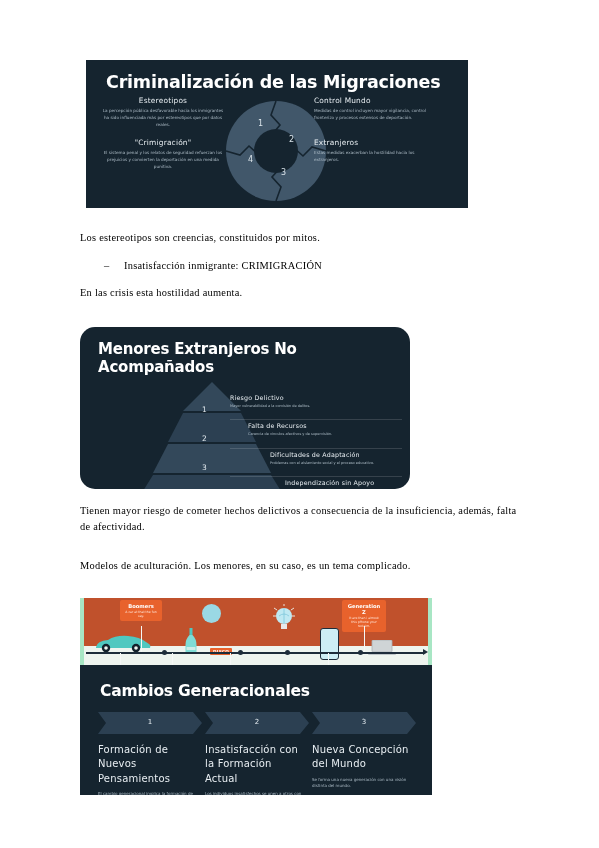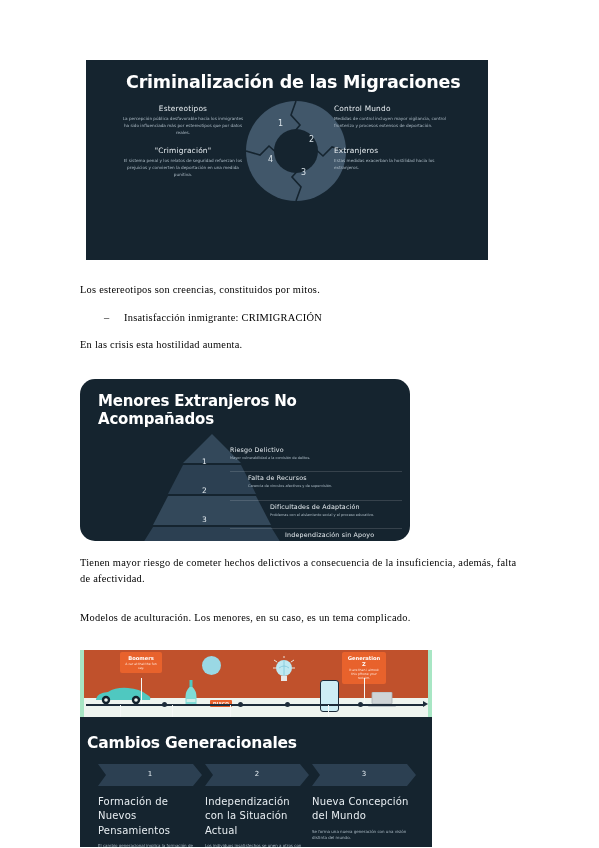--- a/index.html
+++ b/index.html
@@ -26,36 +26,35 @@
   }
   .info-title{
     color:#ffffff;
     font-family:"DejaVu Sans", sans-serif;
     font-weight:bold;
     letter-spacing:-0.2px;
   }
 
   
   #ig1{
-    width:382px;height:200px;
+    width:382px;height:148px;
     margin-left:6px;
-    padding-left:20px;
   }
   #ig1 .info-title{
     font-size:17.5px;
     padding:12px 0 0 20px;
   }
   .ig1-body{
     position:relative;
     height:118px;
   }
   .col-left,.col-right{
     position:absolute;
     width:122px;
-    top:12px;
+    top:4px;
   }
   .col-left{left:16px;text-align:center;}
   .col-right{left:228px;text-align:left;}
   .blk-head{
     color:#e8eef2;
     font-family:"DejaVu Sans", sans-serif;
     font-size:7.4px;
     letter-spacing:.2px;
     margin-bottom:3px;
   }
@@ -216,21 +215,21 @@
   .bottle{position:absolute;left:104px;top:30px;width:14px;height:26px;}
   .bulb{position:absolute;left:193px;top:6px;width:22px;height:28px;}
   .phone{
     position:absolute;left:240px;top:30px;width:17px;height:30px;
     background:#cdeef5;border:1.6px solid #1d2c3a;border-radius:3px;
   }
   .laptop{position:absolute;left:288px;top:42px;width:28px;height:16px;}
 
   #ig3 .info-title{
     font-size:15.5px;
-    padding:17px 0 0 7px;
+    padding:17px 0 0 20px;
   }
   .steps{
     position:relative;
     margin:12px 0 0 18px;
     width:316px;height:22px;
   }
   .chev{
     position:absolute;top:0;height:22px;width:104px;
   }
   .chev svg{display:block;}
@@ -452,21 +451,21 @@
         <span>3</span>
       </div>
     </div>
 
     <div class="cols3">
       <div class="c3 c3-1">
         <div class="blk-head">Formación de Nuevos Pensamientos</div>
         <div class="blk-text">El cambio generacional implica la formación de nuevas mentalidades y estilos de vida.</div>
       </div>
       <div class="c3 c3-2">
-        <div class="blk-head">Independización con la Situación Actual</div>
+        <div class="blk-head">Insatisfacción con la Formación Actual</div>
         <div class="blk-text">Los individuos insatisfechos se unen a otros con características similares.</div>
       </div>
       <div class="c3 c3-3">
         <div class="blk-head">Nueva Concepción del Mundo</div>
         <div class="blk-text">Se forma una nueva generación con una visión distinta del mundo.</div>
       </div>
     </div>
 
   </div>
 

